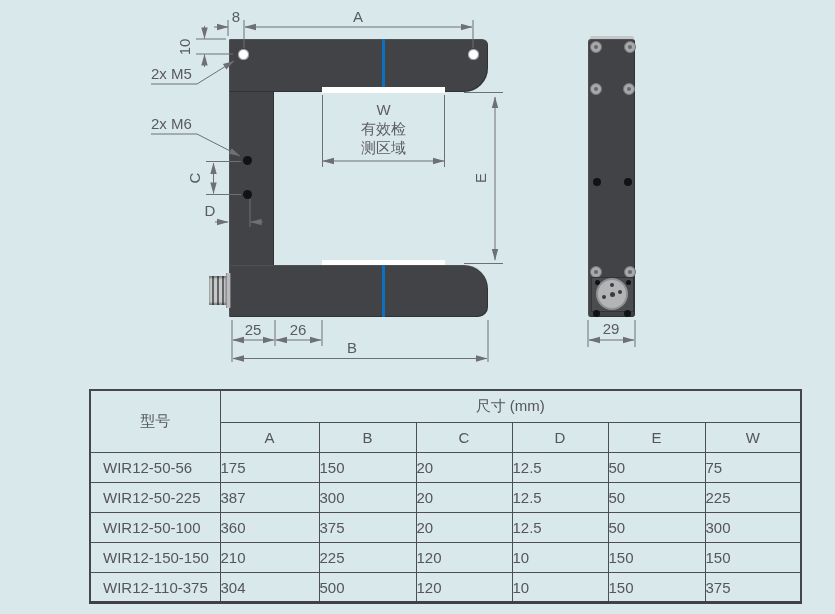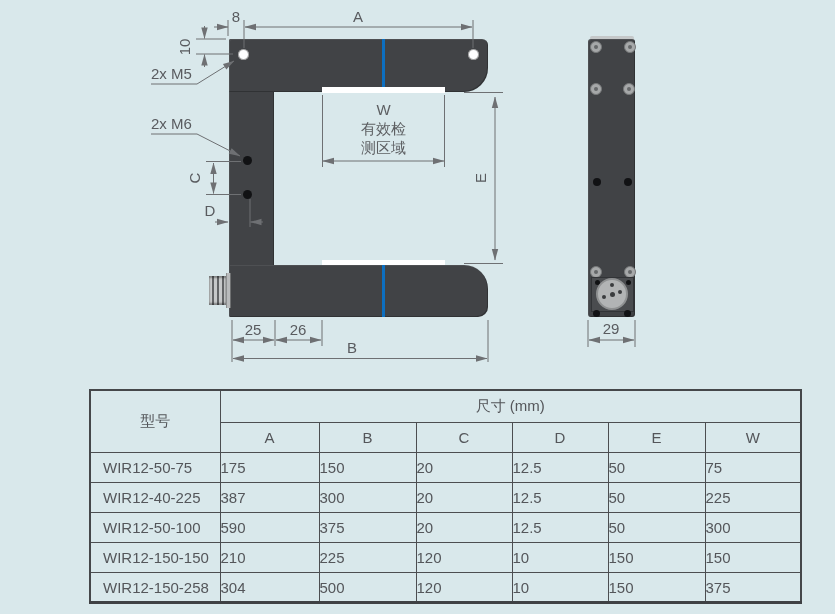--- a/index.html
+++ b/index.html
@@ -213,57 +213,57 @@
         <th>A</th>
         <th>B</th>
         <th>C</th>
         <th>D</th>
         <th>E</th>
         <th>W</th>
       </tr>
     </thead>
     <tbody>
       <tr>
-        <td class="c-model">WIR12-50-75</td>
+        <td class="c-model">WIR12-50-56</td>
         <td>175</td>
         <td>150</td>
         <td>20</td>
         <td>12.5</td>
         <td>50</td>
         <td>75</td>
       </tr>
       <tr>
-        <td class="c-model">WIR12-40-225</td>
+        <td class="c-model">WIR12-50-225</td>
         <td>387</td>
         <td>300</td>
         <td>20</td>
         <td>12.5</td>
         <td>50</td>
         <td>225</td>
       </tr>
       <tr>
         <td class="c-model">WIR12-50-100</td>
-        <td>590</td>
+        <td>360</td>
         <td>375</td>
         <td>20</td>
         <td>12.5</td>
         <td>50</td>
         <td>300</td>
       </tr>
       <tr>
         <td class="c-model">WIR12-150-150</td>
         <td>210</td>
         <td>225</td>
         <td>120</td>
         <td>10</td>
         <td>150</td>
         <td>150</td>
       </tr>
       <tr>
-        <td class="c-model">WIR12-150-258</td>
+        <td class="c-model">WIR12-110-375</td>
         <td>304</td>
         <td>500</td>
         <td>120</td>
         <td>10</td>
         <td>150</td>
         <td>375</td>
       </tr>
     </tbody>
   </table>
 

